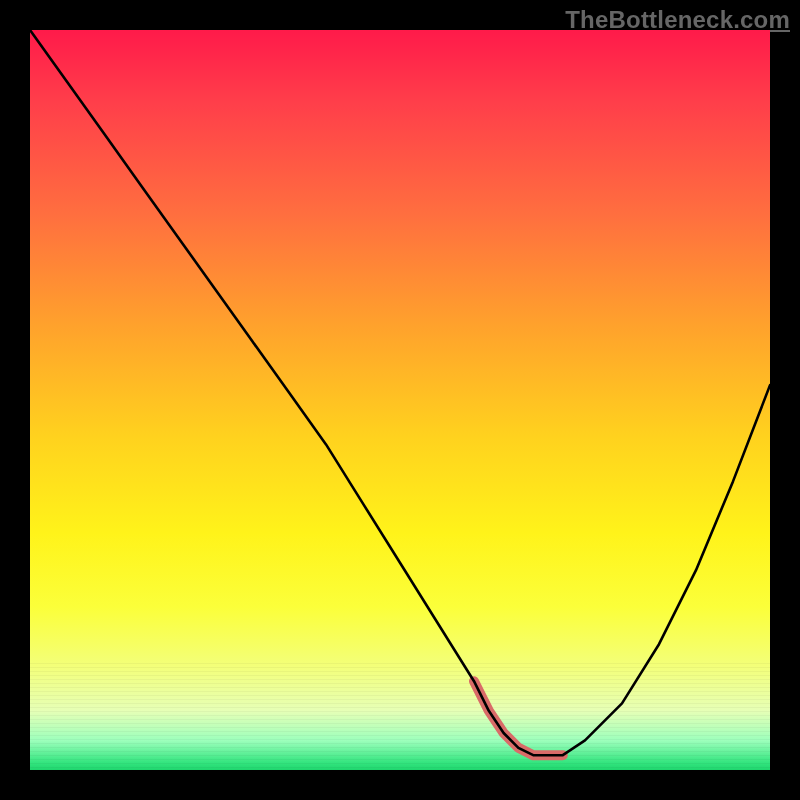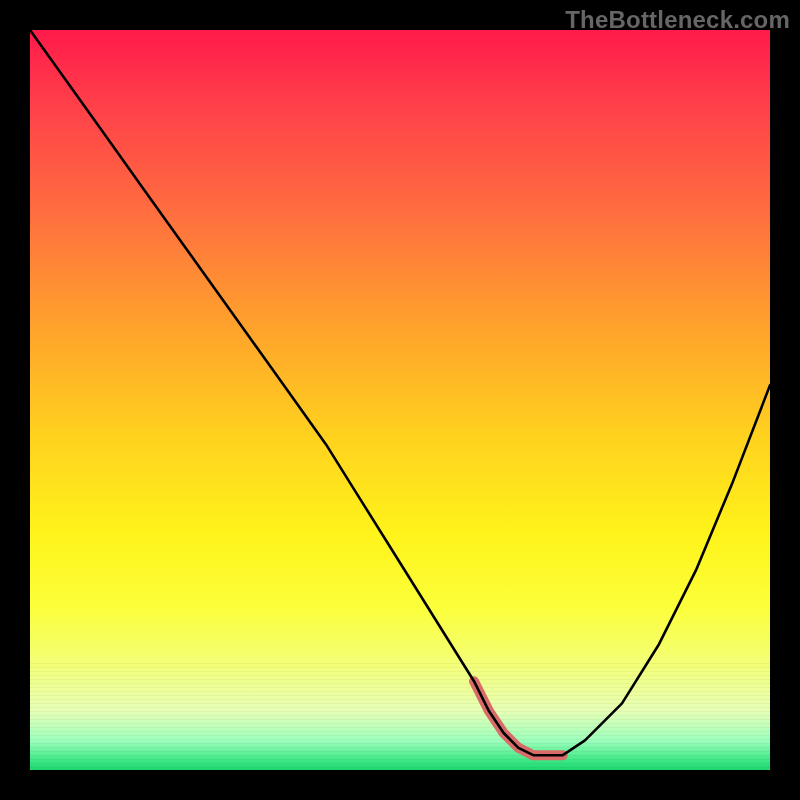--- a/index.html
+++ b/index.html
@@ -13,20 +13,21 @@
   .watermark {
     position: absolute;
     top: 6px;
     right: 10px;
     font-family: Arial, Helvetica, sans-serif;
     font-size: 24px;
     font-weight: 600;
     color: #666;
     letter-spacing: 0.2px;
     user-select: none;
+    text-decoration: underline;
   }
   .plot {
     position: absolute;
     left: 30px;
     top: 30px;
     width: 740px;
     height: 740px;
   }
   .gradient {
     position: absolute;

